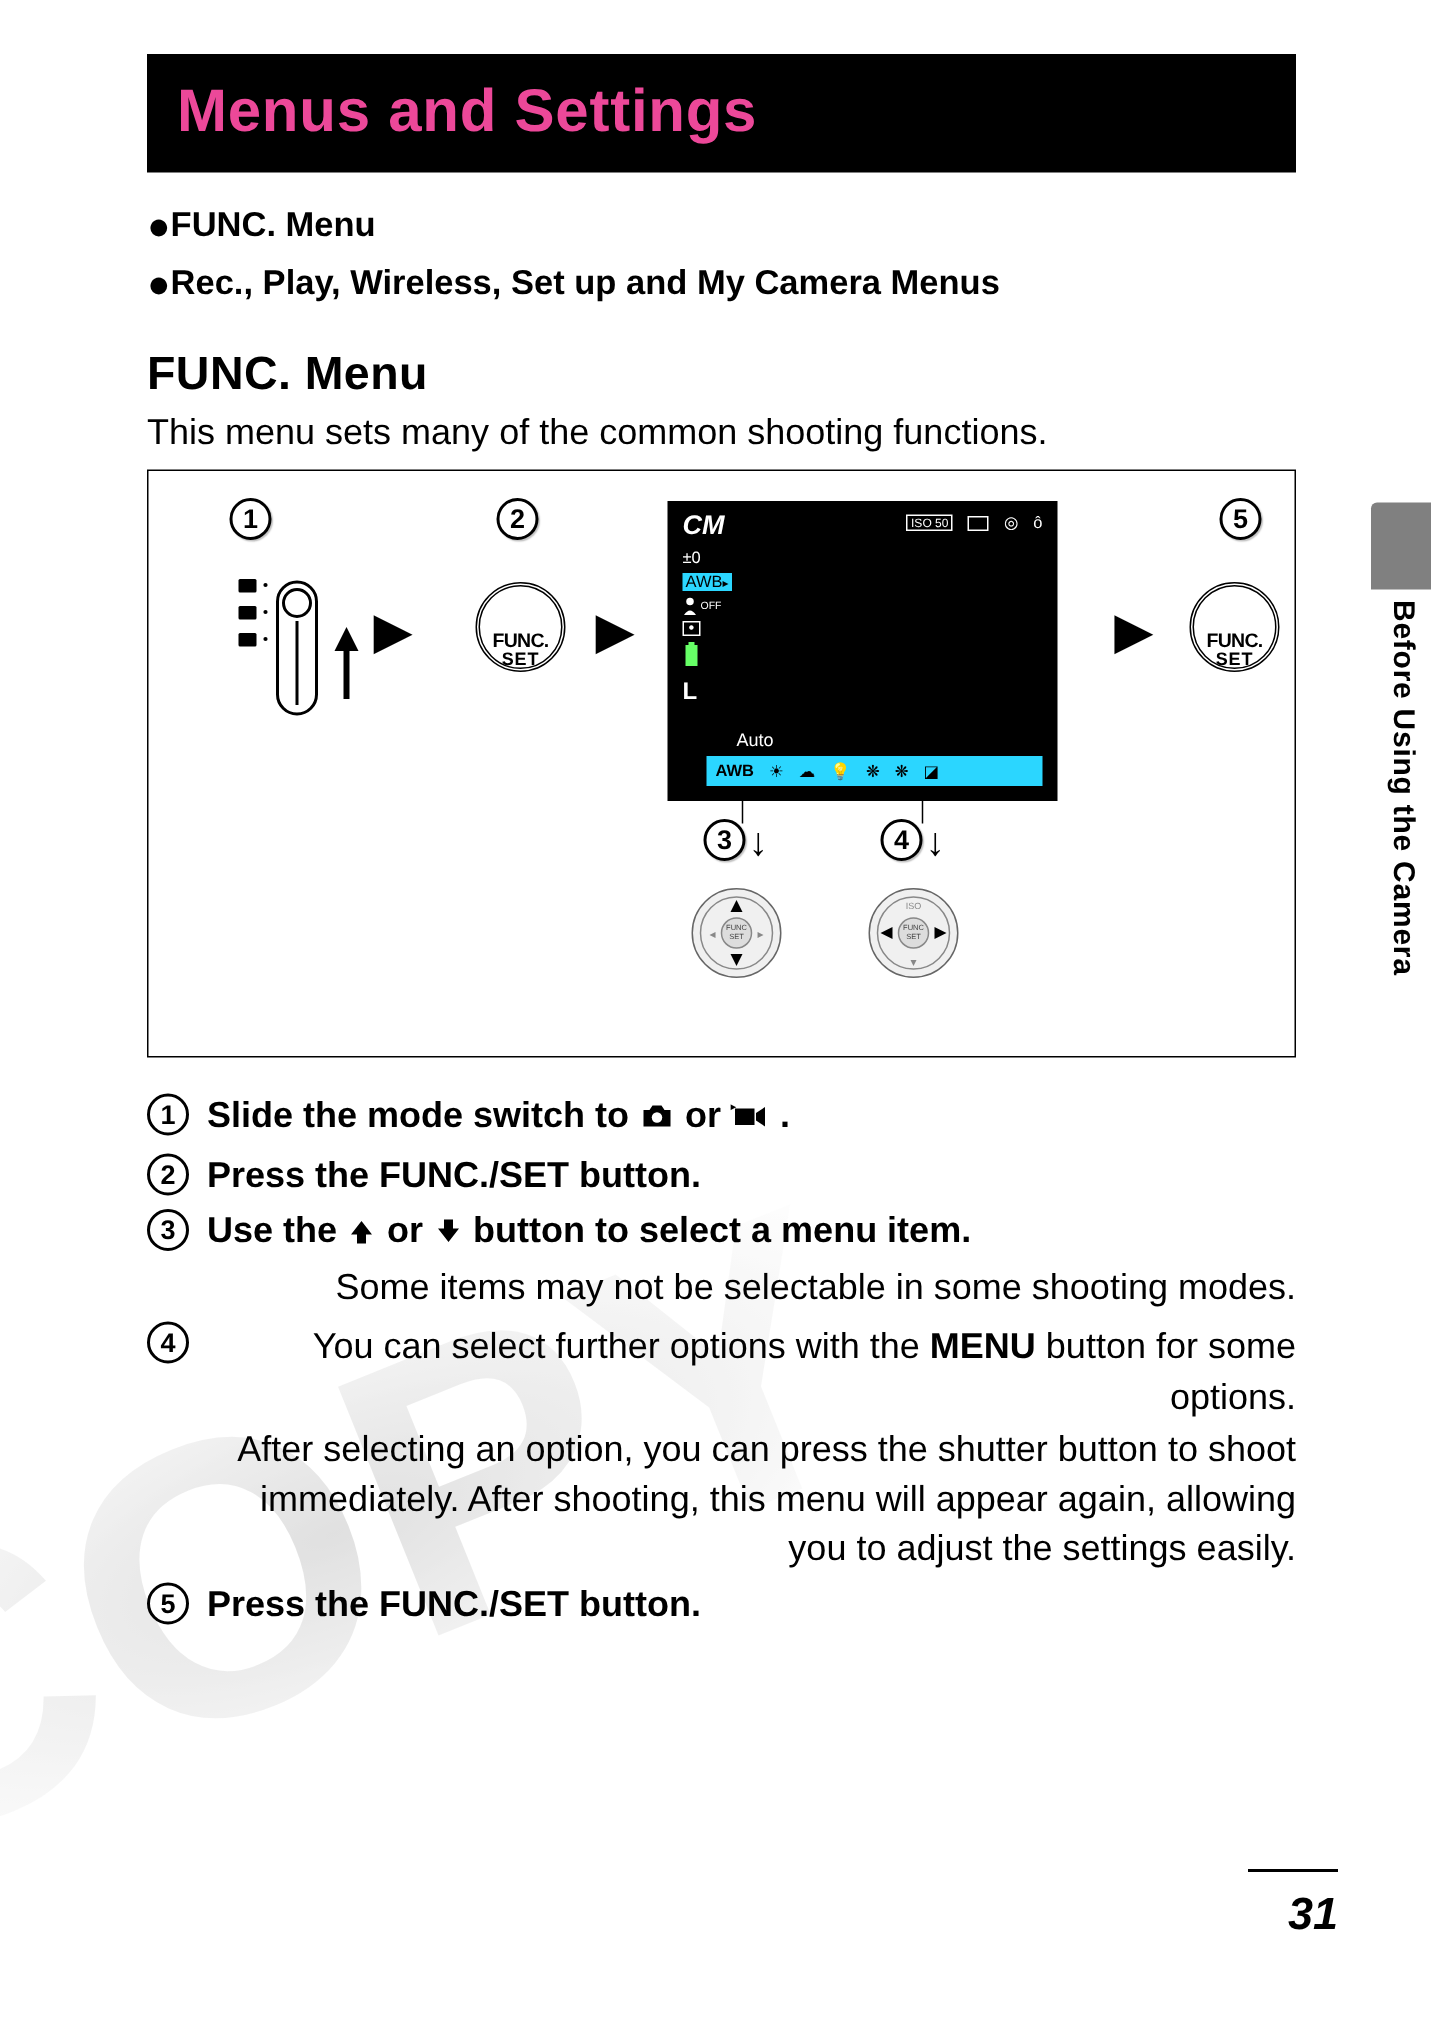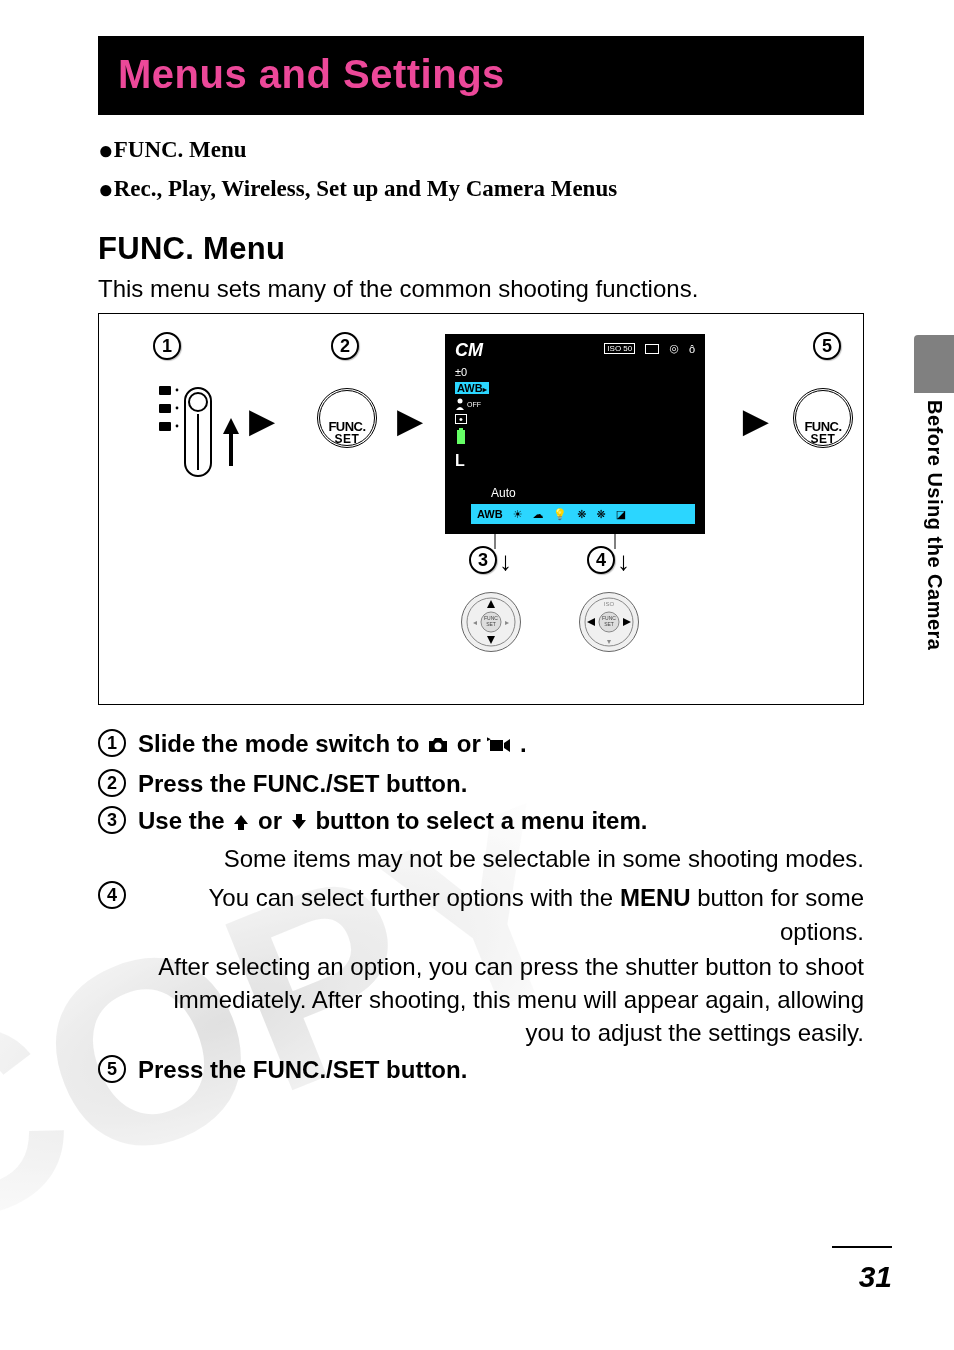--- a/index.html
+++ b/index.html
@@ -3,21 +3,21 @@
 <meta charset="utf-8">
 <style>
   * { box-sizing: border-box; margin: 0; padding: 0; }
   html, body { width: 954px; height: 1350px; background: #fff; font-family: Arial, Helvetica, sans-serif; }
   body { position: relative; color: #000; }
   .watermark { position: absolute; left: -170px; top: 640px; width: 800px; height: 800px; pointer-events: none; z-index: 0; }
   .content { position: relative; z-index: 1; padding: 36px 90px 0 98px; }
   .black-bar { background: #000; color: #ec4899; font-weight: 900; font-size: 40px; padding: 16px 20px 18px 20px; letter-spacing: 0.5px; margin-bottom: 16px; }
   .intro { font-size: 24px; line-height: 1.35; letter-spacing: 0.2px; }
   .bullets { margin-top: 8px; }
-  .bullet-row { font-size: 23px; font-weight: 700; line-height: 1.5; font-family: Liberation Serif, serif; }
+  .bullet-row { font-size: 23px; font-weight: 700; line-height: 1.5; }
   .bullet-dot { font-size: 26px; vertical-align: -2px; }
   .h2 { font-weight: 900; font-size: 31px; margin-top: 22px; letter-spacing: 0.3px; }
   .subintro { font-size: 24px; margin-top: 8px; }
   .diagram-box { border: 1px solid #000; margin-top: 10px; height: 392px; position: relative; }
   .list { margin-top: 22px; }
   .li { display: flex; gap: 12px; font-size: 24px; line-height: 1.38; margin-bottom: 4px; }
   .li .num { flex: 0 0 28px; height: 28px; border: 2.2px solid #000; border-radius: 50%; display: flex; align-items: center; justify-content: center; font-weight: 700; font-size: 18px; margin-top: 2px; }
   .li .body { flex: 1; }
   .li .line1 { font-weight: 700; }
   .li .note { font-weight: 400; margin-top: 2px; text-align: right; }
@@ -127,21 +127,21 @@
           <span style="border:1px solid #fff; padding:0 2px; font-size:8px;">ISO 50</span>
           <span style="border:1px solid #fff; width:14px; height:10px; display:inline-block;"></span>
           <span>◎</span>
           <span>ô</span>
         </div>
 
         <div style="position:absolute; left:6px; top:2px; font-weight:900; font-size:18px; font-style:italic;">CM</div>
 
         <div style="position:absolute; left:6px; top:28px; display:flex; flex-direction:column; gap:4px; font-size:11px;">
           <span>±0</span>
-          <span style="background:#2bd6ff; color:#000; padding:0 2px; font-weight:700;">
+          <span style="background:#2bd6ff; color:#000; padding:0 2px; font-weight:400;">
             <span>AWB</span><span style="font-size:8px;">▸</span>
           </span>
           <span style="display:flex; align-items:center; gap:1px;">
             <svg width="11" height="12">
                 <circle cx="5" cy="3" r="2.5" fill="#fff"></circle>
                 <path d="M1 12 Q5 6 9 12" fill="#fff"></path>
               </svg>
             <span style="font-size:7px;">OFF</span>
           </span>
           <span style="border:1px solid #fff; width:12px; height:10px; display:flex;align-items:center;justify-content:center;">•</span>

